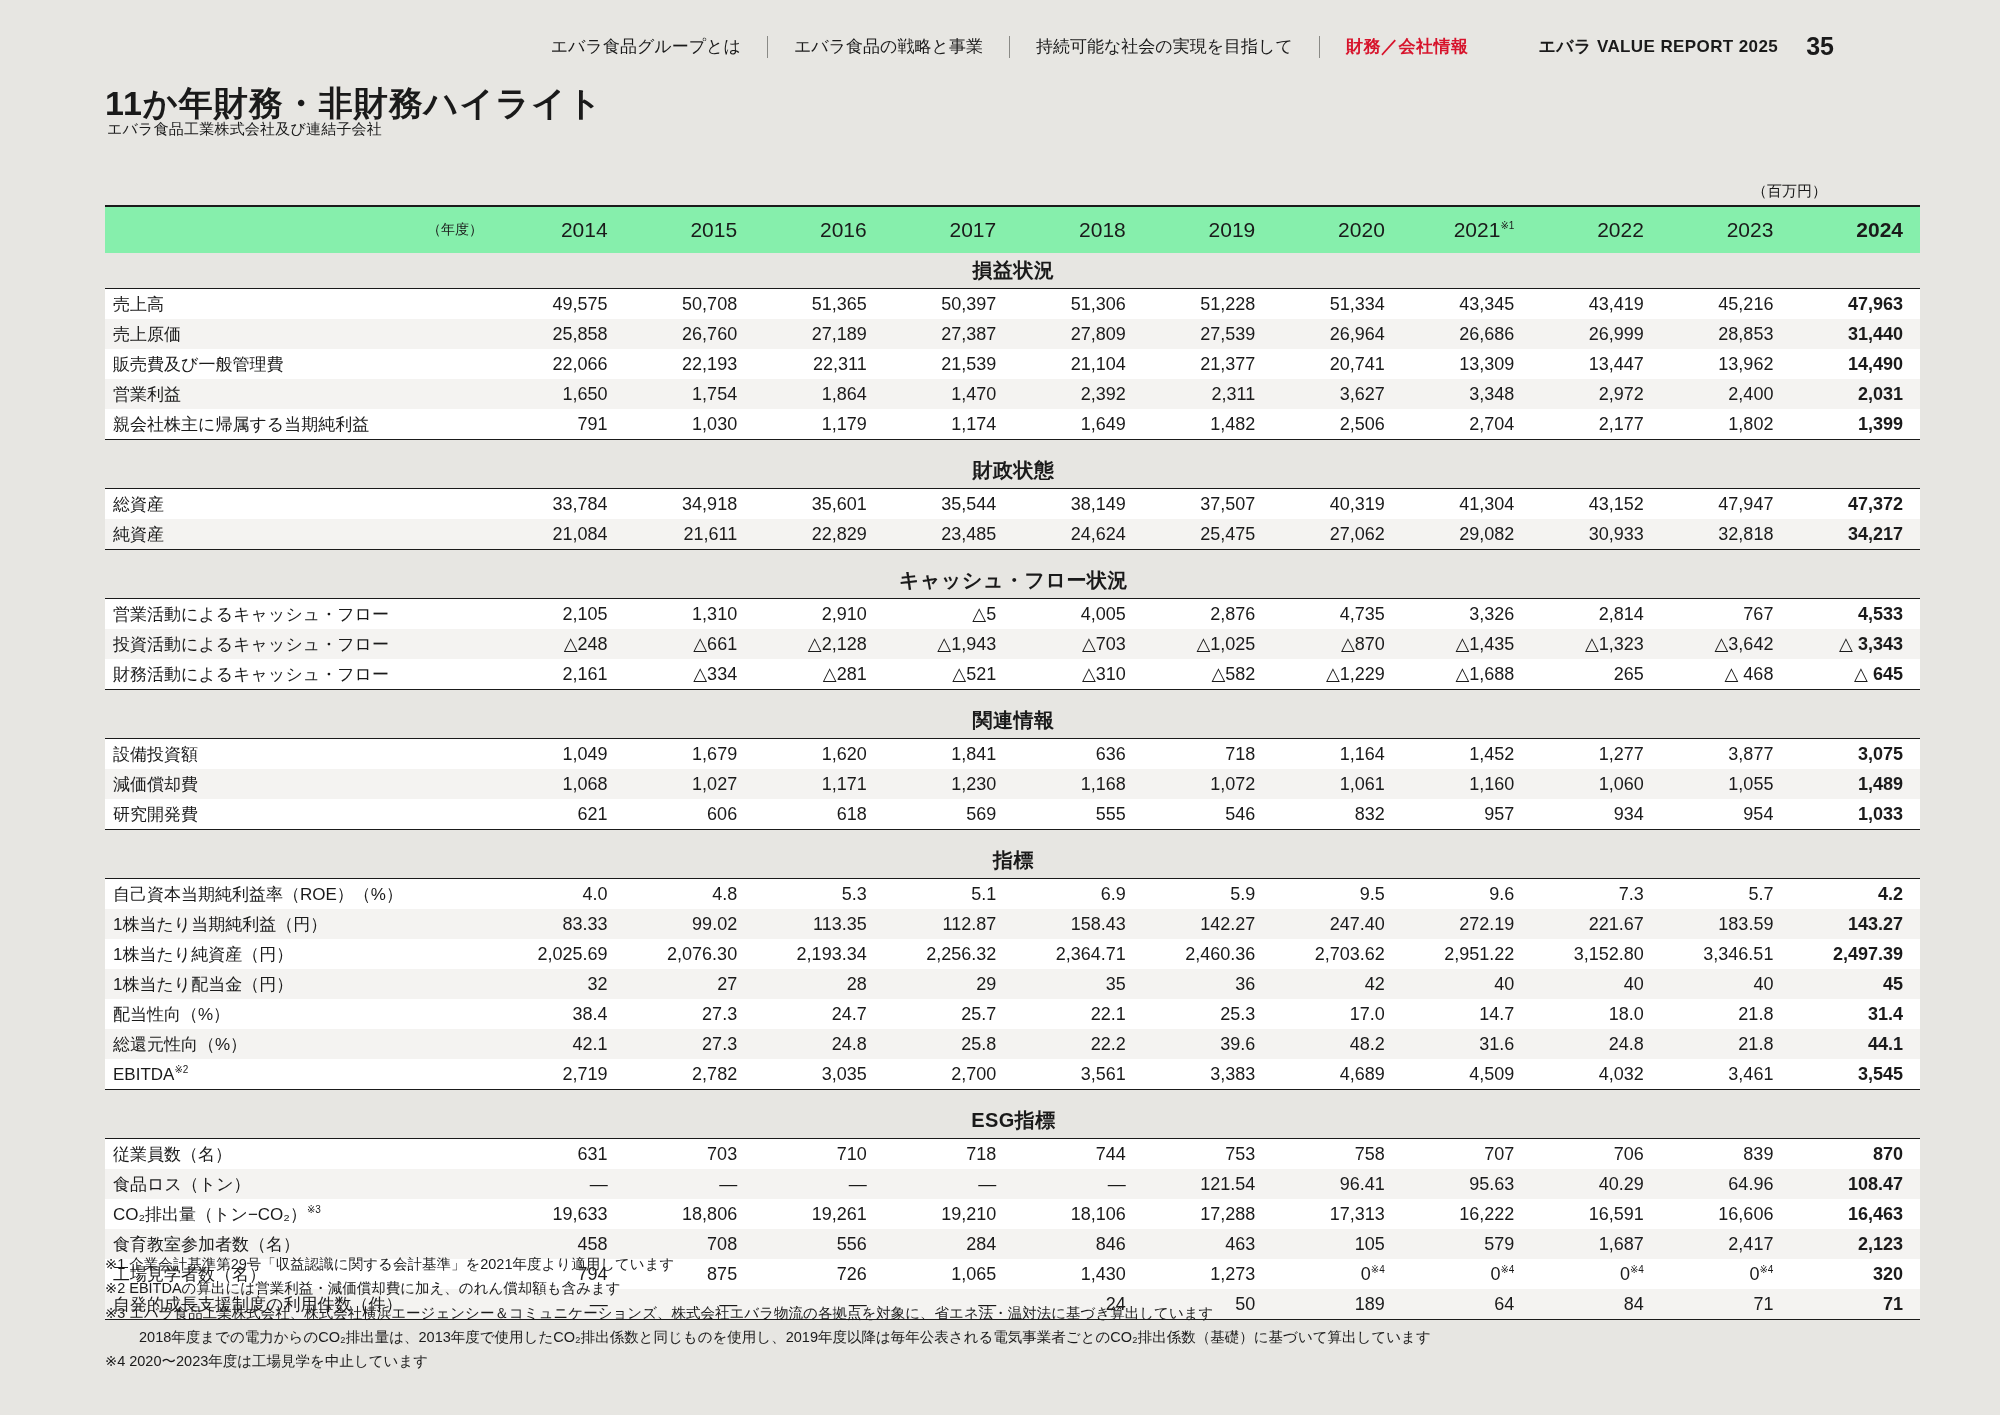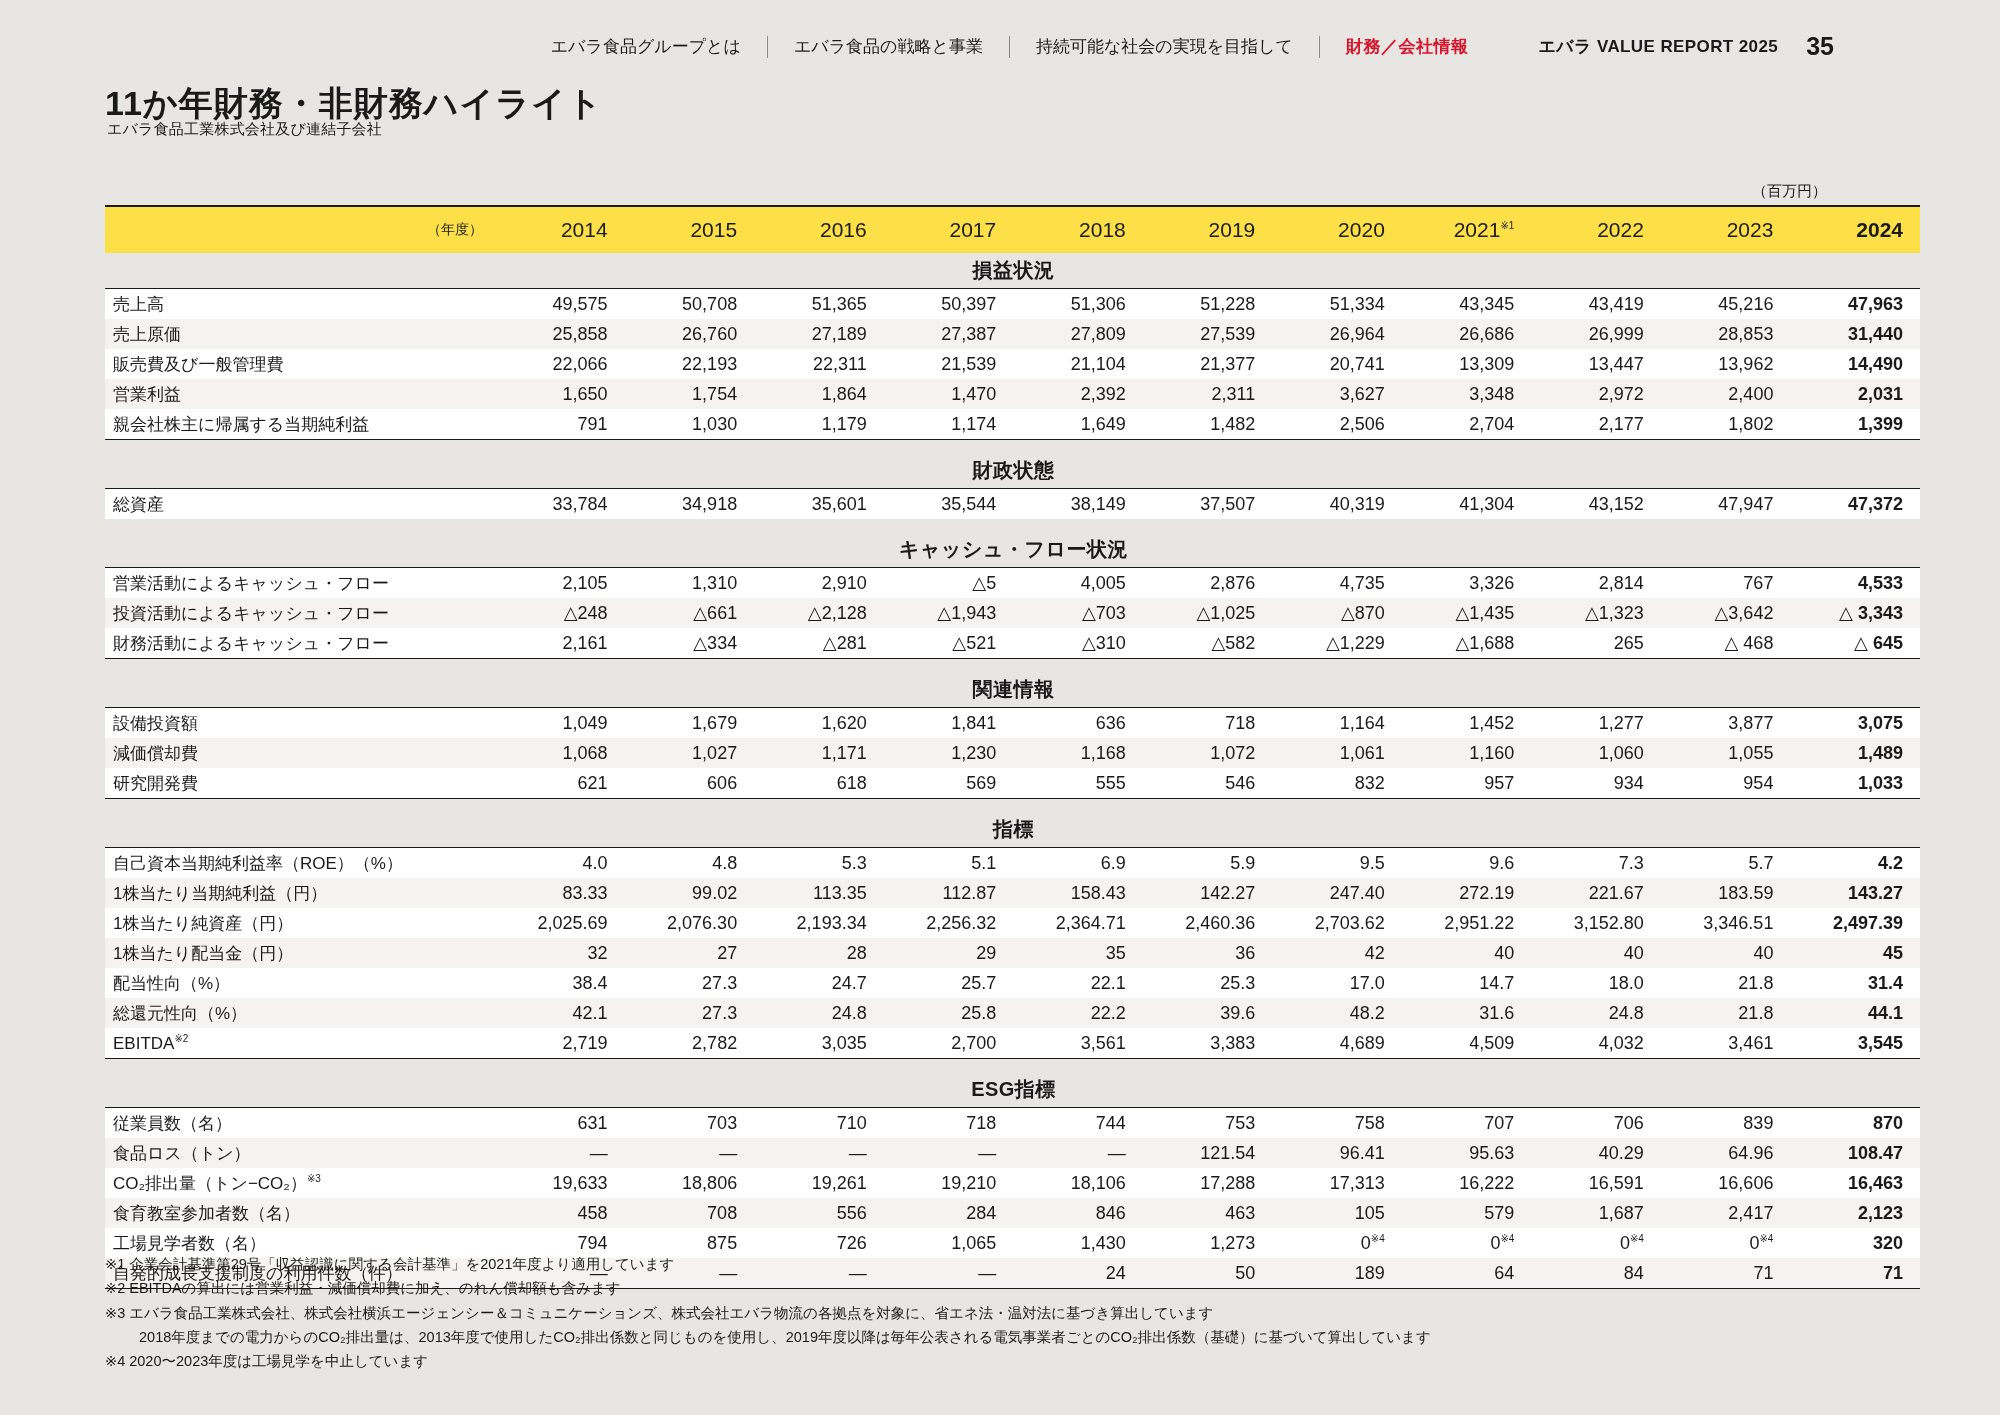--- a/index.html
+++ b/index.html
@@ -105,21 +105,21 @@
   }
 
   
   tr.head-row th {
     height: 46px;
     font-size: 21px;
     font-weight: normal;
     text-align: right;
     padding-right: 17px;
     border-top: 2px solid #1a1a1a;
-    background: #fde047;
+    background: #86efac;
   }
   tr.head-row th.lbl {
     text-align: right;
     font-size: 14px;
     padding-right: 12px;
     font-weight: normal;
   }
   tr.head-row th.last {
     font-weight: bold;
   }
@@ -325,20 +325,34 @@
             <td class="val">35,601</td>
             <td class="val">35,544</td>
             <td class="val">38,149</td>
             <td class="val">37,507</td>
             <td class="val">40,319</td>
             <td class="val">41,304</td>
             <td class="val">43,152</td>
             <td class="val">47,947</td>
             <td class="val bold">47,372</td>
           </tr>
+          <tr class="data-row alt last-in-section">
+            <td class="lbl">純資産</td>
+            <td class="val">21,084</td>
+            <td class="val">21,611</td>
+            <td class="val">22,829</td>
+            <td class="val">23,485</td>
+            <td class="val">24,624</td>
+            <td class="val">25,475</td>
+            <td class="val">27,062</td>
+            <td class="val">29,082</td>
+            <td class="val">30,933</td>
+            <td class="val">32,818</td>
+            <td class="val bold">34,217</td>
+          </tr>
           <tr class="spacer-row">
             <td colspan="12"></td>
           </tr>
           <tr class="section-row">
             <td colspan="12">キャッシュ・フロー状況</td>
           </tr>
           <tr class="data-row">
             <td class="lbl">営業活動によるキャッシュ・フロー</td>
             <td class="val">2,105</td>
             <td class="val">1,310</td>

